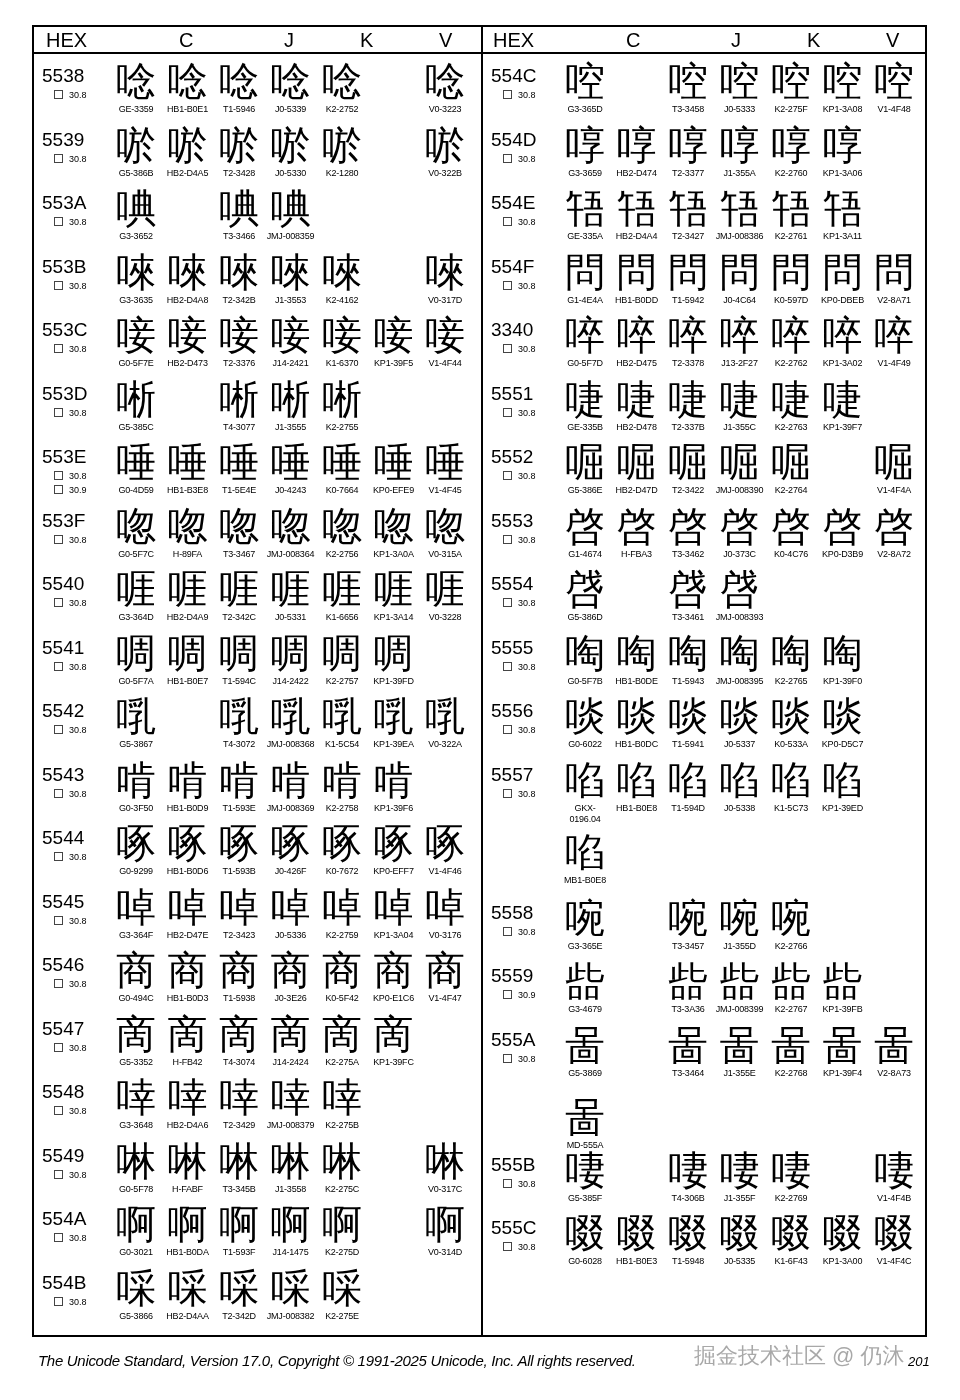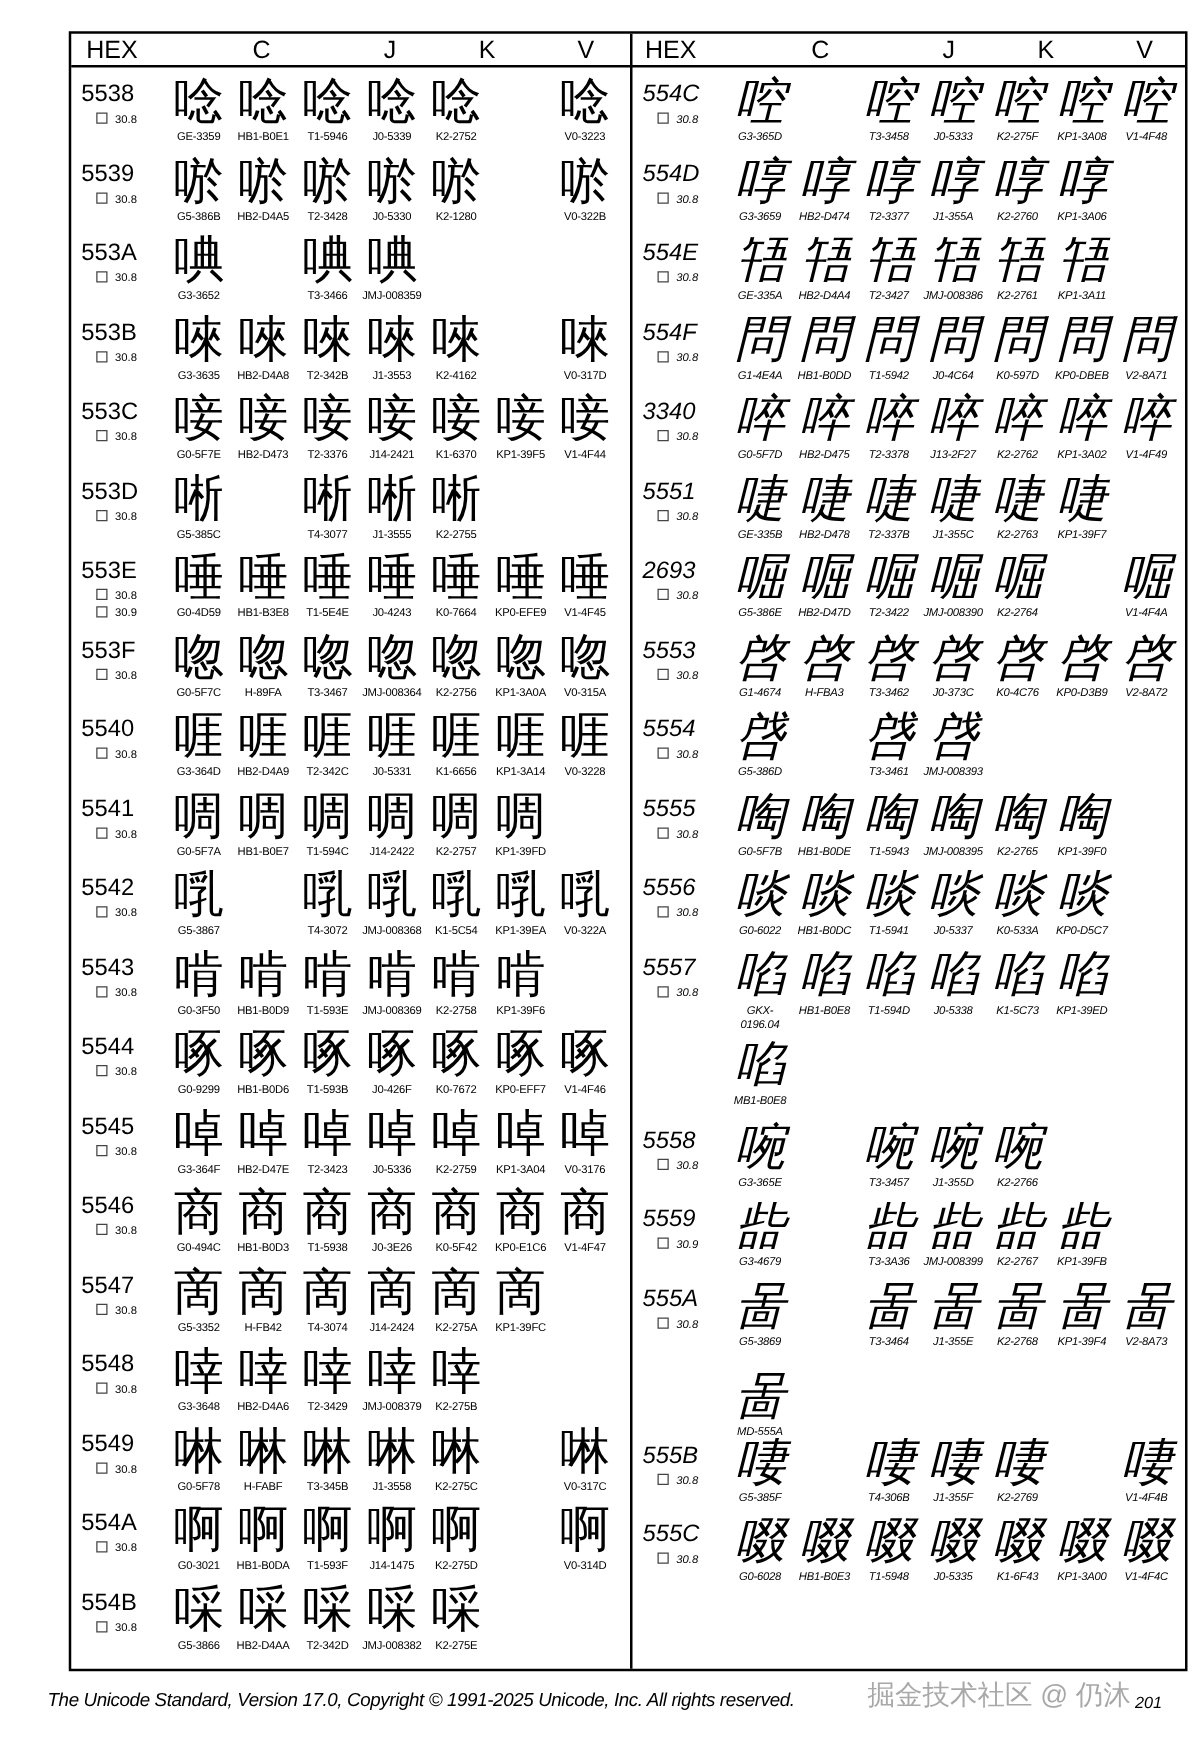--- a/index.html
+++ b/index.html
@@ -1,25 +1,25 @@
 <!DOCTYPE html>
 <html><head>
   <meta charset="utf-8">
   <style>
     html, body { margin:0; padding:0; background:#ffffff; }
     body { width:960px; height:1400px; position:relative; overflow:hidden;
            font-family:"Liberation Sans", "DejaVu Sans", sans-serif; color:#000; }
-    .frame { position:absolute; left:55px; top:25px; width:895px; height:1312px;
+    .frame { position:absolute; left:32px; top:25px; width:895px; height:1312px;
              border:2px solid #000; box-sizing:border-box; }
     .divider { position:absolute; left:447px; top:0; width:2px; height:100%; background:#000; }
     .hdr { position:absolute; top:0; left:0; width:100%; height:27px; border-bottom:2px solid #000; box-sizing:border-box; }
     .hdr span { position:absolute; top:1px; font-size:20px; line-height:24px; }
     .col { position:absolute; top:27px; bottom:0; }
     .col.left { left:0; width:447px; }
-    .col.right { left:449px; width:360px;font-style:italic; }
+    .col.right { left:449px; width:360px; }
     .entry { position:absolute; left:0; width:100%; }
     .hex { position:absolute; left:8px; top:0; font-size:19px; line-height:20px; }
     .rs { position:absolute; left:20px; font-size:9px; line-height:10px; }
     .rs .box { display:inline-block; width:7px; height:7px; border:1px solid #444; margin-right:6px; vertical-align:-1px; }
     .cell { position:absolute; width:56px; text-align:center; }
     .glyph { display:block; font-family:"DejaVu Serif", "Liberation Serif", serif; font-size:40px; line-height:46px; height:46px; }
     .src { display:block; font-size:9px; line-height:11px; letter-spacing:-0.2px; white-space:pre-line; }
     .footer { position:absolute; left:38px; top:1352px; font-size:15px; font-style:italic; letter-spacing:-0.3px; }
     .watermark { position:absolute; left:694px; top:1341px; font-size:22px; color:#9a9a9a; opacity:0.85; }
     .pagenum { position:absolute; left:908px; top:1354px; font-size:13px; font-style:italic; }
@@ -775,21 +775,21 @@
         <div class="cell" style="left: 280px; top: -8px;">
           <span class="glyph">啑</span>
           <span class="src">K2-2763</span>
         </div>
         <div class="cell" style="left: 331.5px; top: -8px;">
           <span class="glyph">啑</span>
           <span class="src">KP1-39F7</span>
         </div>
       </div>
       <div class="entry" style="top: 393px;">
-        <div class="hex">2693</div>
+        <div class="hex">5552</div>
         <div class="rs" style="top: 24px;"><span class="box"></span><span>30.8</span></div>
         <div class="cell" style="left: 74px; top: -8px;">
           <span class="glyph">啒</span>
           <span class="src">G5-386E</span>
         </div>
         <div class="cell" style="left: 125.5px; top: -8px;">
           <span class="glyph">啒</span>
           <span class="src">HB2-D47D</span>
         </div>
         <div class="cell" style="left: 177px; top: -8px;">

